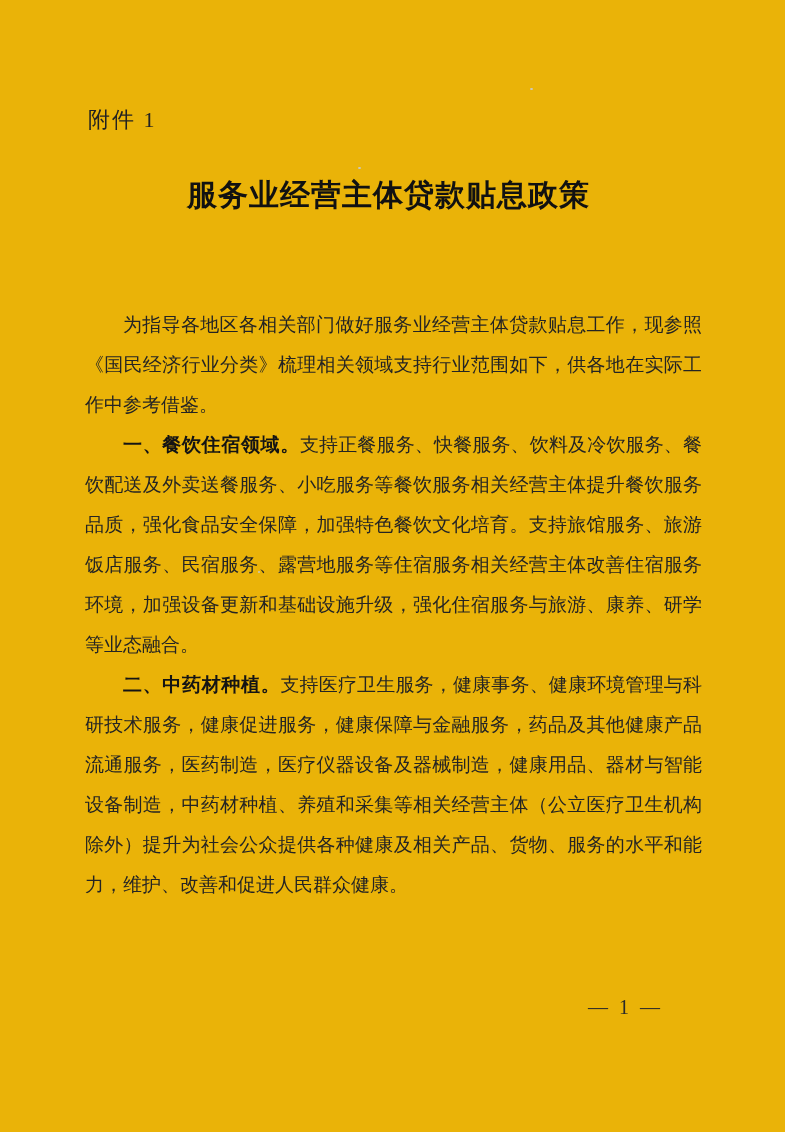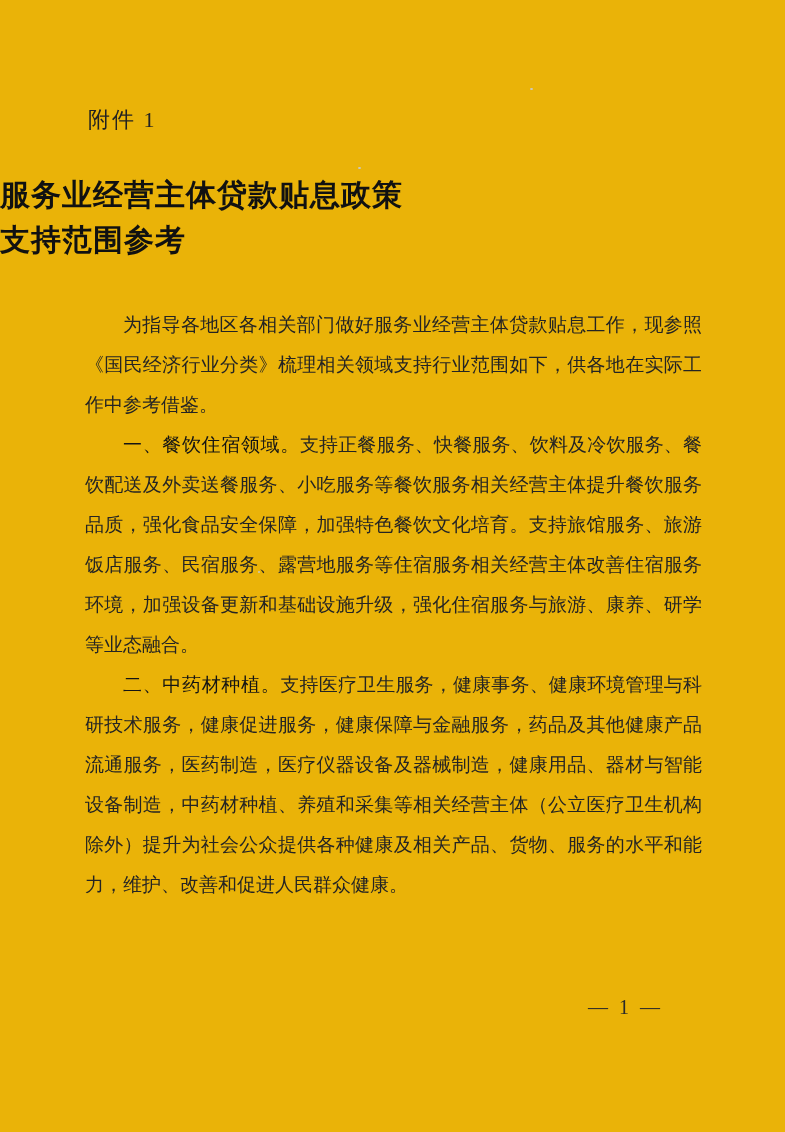--- a/index.html
+++ b/index.html
@@ -24,20 +24,21 @@
     font-size: 22px;
     line-height: 28px;
     letter-spacing: 2px;
     color: #222;
   }
   .doc-title {
     position: absolute;
     left: 0;
     right: 8px;
     top: 172px;
+    text-align: center;
     font-weight: 700;
     font-size: 30px;
     line-height: 45px;
     letter-spacing: 1px;
     color: #111;
     font-family: "Liberation Serif", "DejaVu Serif", serif;
   }
   .doc-body {
     position: absolute;
     left: 85px;
@@ -49,21 +50,21 @@
     text-justify: inter-ideograph;
     word-break: break-all;
     color: #242424;
   }
   .doc-body p {
     margin: 0;
     padding: 0;
     text-indent: 2em;
   }
   .section-heading {
-    font-weight: 400;
+    font-weight: 700;
     color: #141414;
     font-family: "Liberation Sans", "DejaVu Sans", sans-serif;
     letter-spacing: 0.5px;
   }
   .page-number {
     position: absolute;
     top: 996px;
     right: 122px;
     font-size: 20px;
     letter-spacing: 3px;
@@ -81,21 +82,20 @@
 </style>
 </head>
 <body>
 
 <div class="page">
 
   <div class="attachment-label">附件 1</div>
 
   <div class="doc-title">
     <div>服务业经营主体贷款贴息政策</div>
-    <div>支持范围参考</div>
   </div>
 
   <div class="doc-body">
 
     <p>
       <span>为指导各地区各相关部门做好服务业经营主体贷款贴息工作，现参照《国民经济行业分类》梳理相关领域支持行业范围如下，供各地在实际工作中参考借鉴。</span>
     </p>
 
     <p>
       <span class="section-heading">一、餐饮住宿领域。</span><span>支持正餐服务、快餐服务、饮料及冷饮服务、餐饮配送及外卖送餐服务、小吃服务等餐饮服务相关经营主体提升餐饮服务品质，强化食品安全保障，加强特色餐饮文化培育。支持旅馆服务、旅游饭店服务、民宿服务、露营地服务等住宿服务相关经营主体改善住宿服务环境，加强设备更新和基础设施升级，强化住宿服务与旅游、康养、研学等业态融合。</span>

